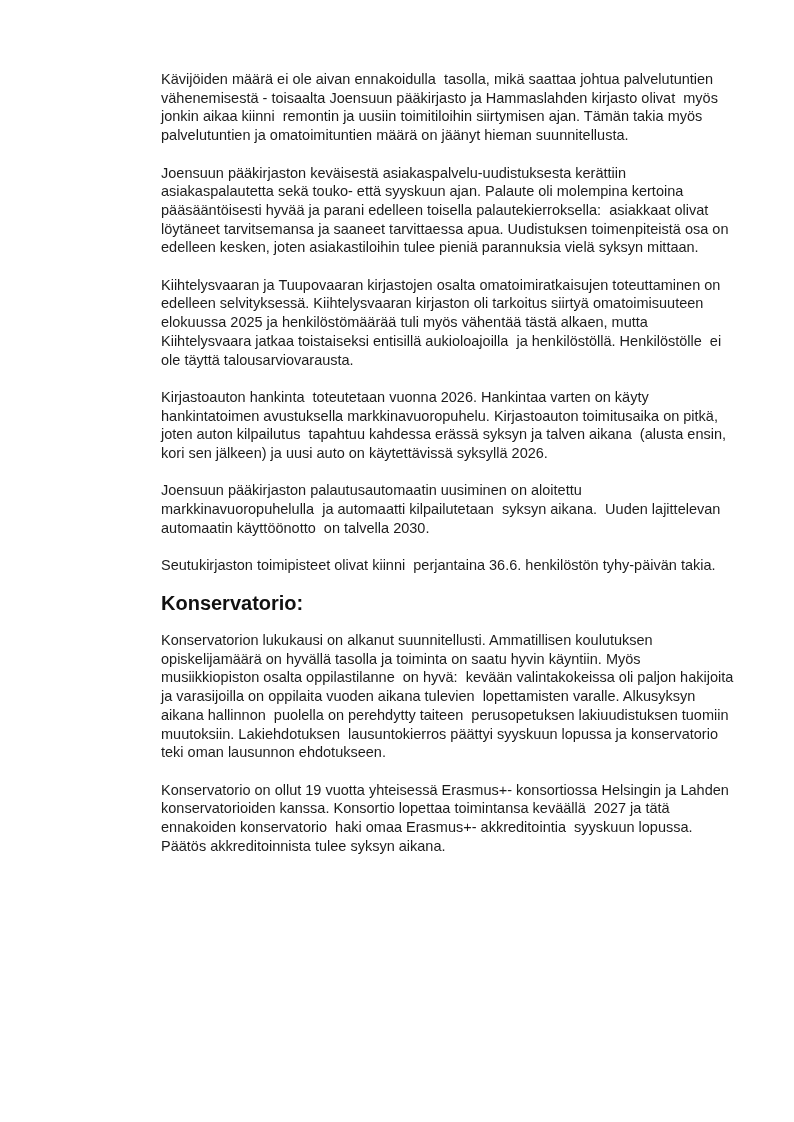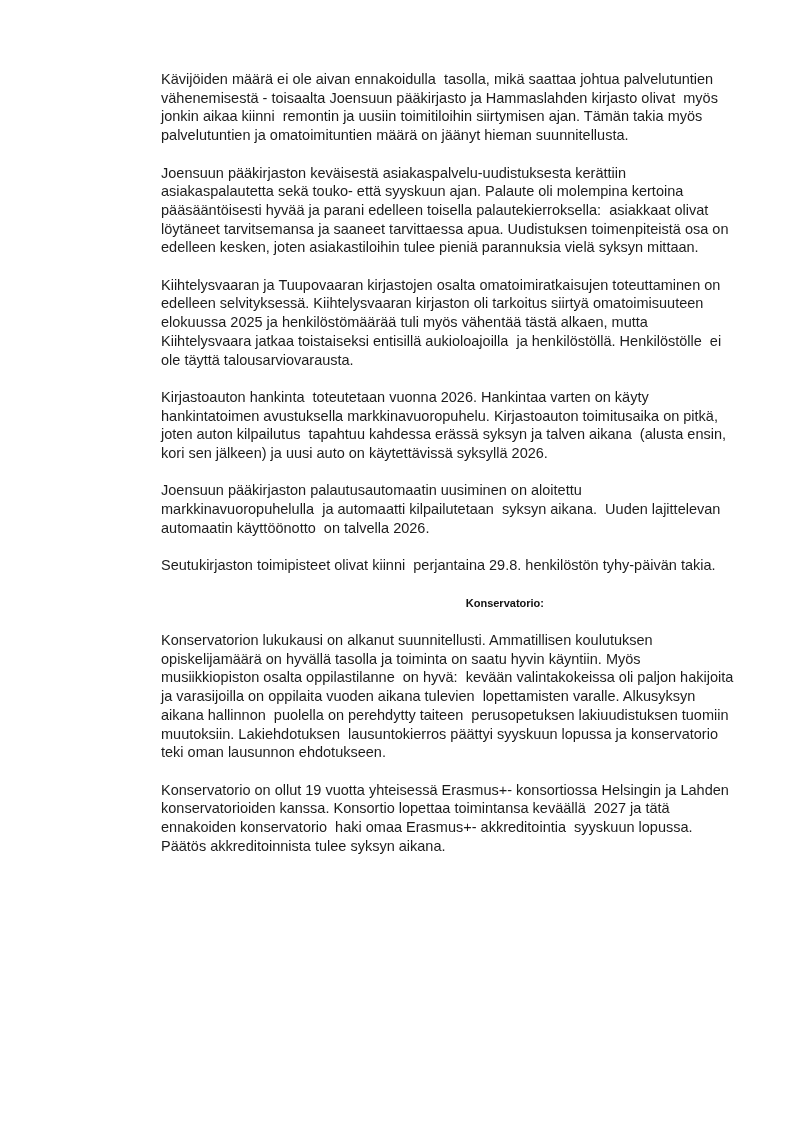--- a/index.html
+++ b/index.html
@@ -21,27 +21,26 @@
     color: #1c1c1c;
   }
   .para {
     font-size: 14.5px;
     line-height: 18.7px;
     margin: 0 0 18.7px 0;
     white-space: pre;
     letter-spacing: 0;
   }
   .heading {
-    font-size: 11px;
+    font-size: 20px;
     font-weight: bold;
     line-height: 18.7px;
     margin: 0 0 18.7px 0;
     color: #111111;
     white-space: pre;
-    text-align: right;
   }
 </style>
 </head>
 <body style="background: rgb(255, 255, 255);">
 
 <div class="page" style="color: rgb(28, 28, 28);">
 
   <div class="para">Kävijöiden määrä ei ole aivan ennakoidulla  tasolla, mikä saattaa johtua palvelutuntien
 vähenemisestä - toisaalta Joensuun pääkirjasto ja Hammaslahden kirjasto olivat  myös
 jonkin aikaa kiinni  remontin ja uusiin toimitiloihin siirtymisen ajan. Tämän takia myös
@@ -61,23 +60,23 @@
 Kiihtelysvaara jatkaa toistaiseksi entisillä aukioloajoilla  ja henkilöstöllä. Henkilöstölle  ei
 ole täyttä talousarviovarausta.</div>
 
   <div class="para">Kirjastoauton hankinta  toteutetaan vuonna 2026. Hankintaa varten on käyty
 hankintatoimen avustuksella markkinavuoropuhelu. Kirjastoauton toimitusaika on pitkä,
 joten auton kilpailutus  tapahtuu kahdessa erässä syksyn ja talven aikana  (alusta ensin,
 kori sen jälkeen) ja uusi auto on käytettävissä syksyllä 2026.</div>
 
   <div class="para">Joensuun pääkirjaston palautusautomaatin uusiminen on aloitettu
 markkinavuoropuhelulla  ja automaatti kilpailutetaan  syksyn aikana.  Uuden lajittelevan
-automaatin käyttöönotto  on talvella 2026.</div>
+automaatin käyttöönotto  on talvella 2030.</div>
 
-  <div class="para">Seutukirjaston toimipisteet olivat kiinni  perjantaina 29.8. henkilöstön tyhy-päivän takia.</div>
+  <div class="para">Seutukirjaston toimipisteet olivat kiinni  perjantaina 36.6. henkilöstön tyhy-päivän takia.</div>
 
   <div class="heading">Konservatorio:</div>
 
   <div class="para">Konservatorion lukukausi on alkanut suunnitellusti. Ammatillisen koulutuksen
 opiskelijamäärä on hyvällä tasolla ja toiminta on saatu hyvin käyntiin. Myös
 musiikkiopiston osalta oppilastilanne  on hyvä:  kevään valintakokeissa oli paljon hakijoita
 ja varasijoilla on oppilaita vuoden aikana tulevien  lopettamisten varalle. Alkusyksyn
 aikana hallinnon  puolella on perehdytty taiteen  perusopetuksen lakiuudistuksen tuomiin
 muutoksiin. Lakiehdotuksen  lausuntokierros päättyi syyskuun lopussa ja konservatorio
 teki oman lausunnon ehdotukseen.</div>

